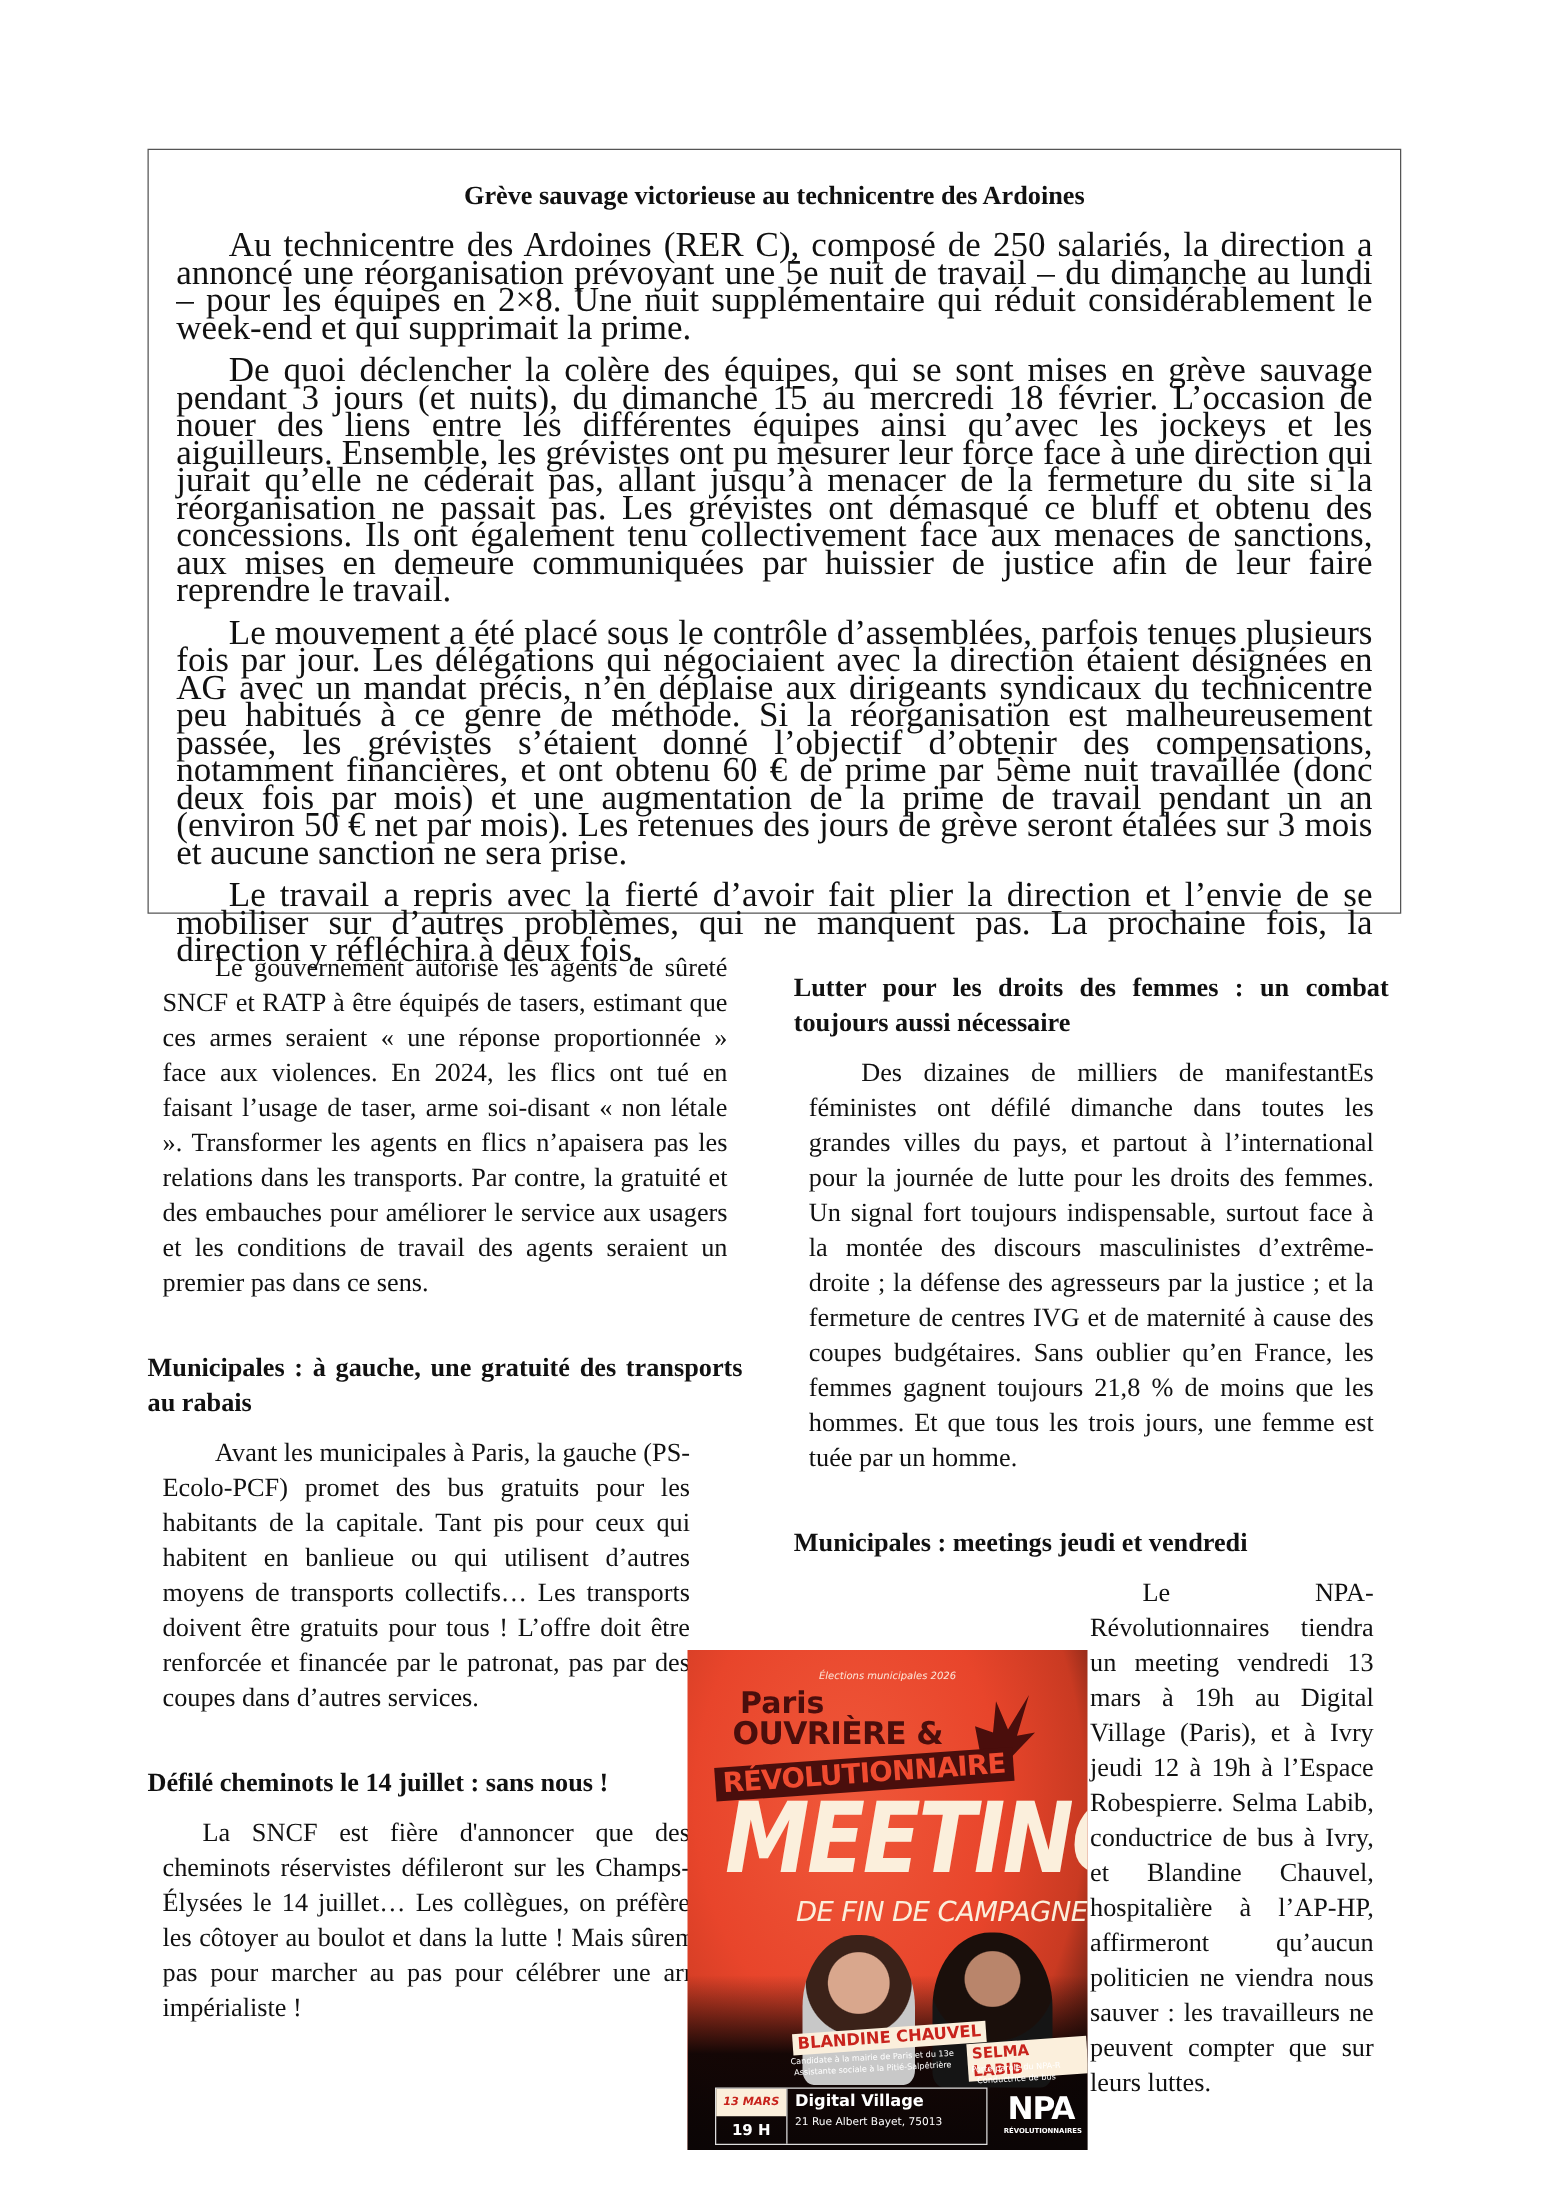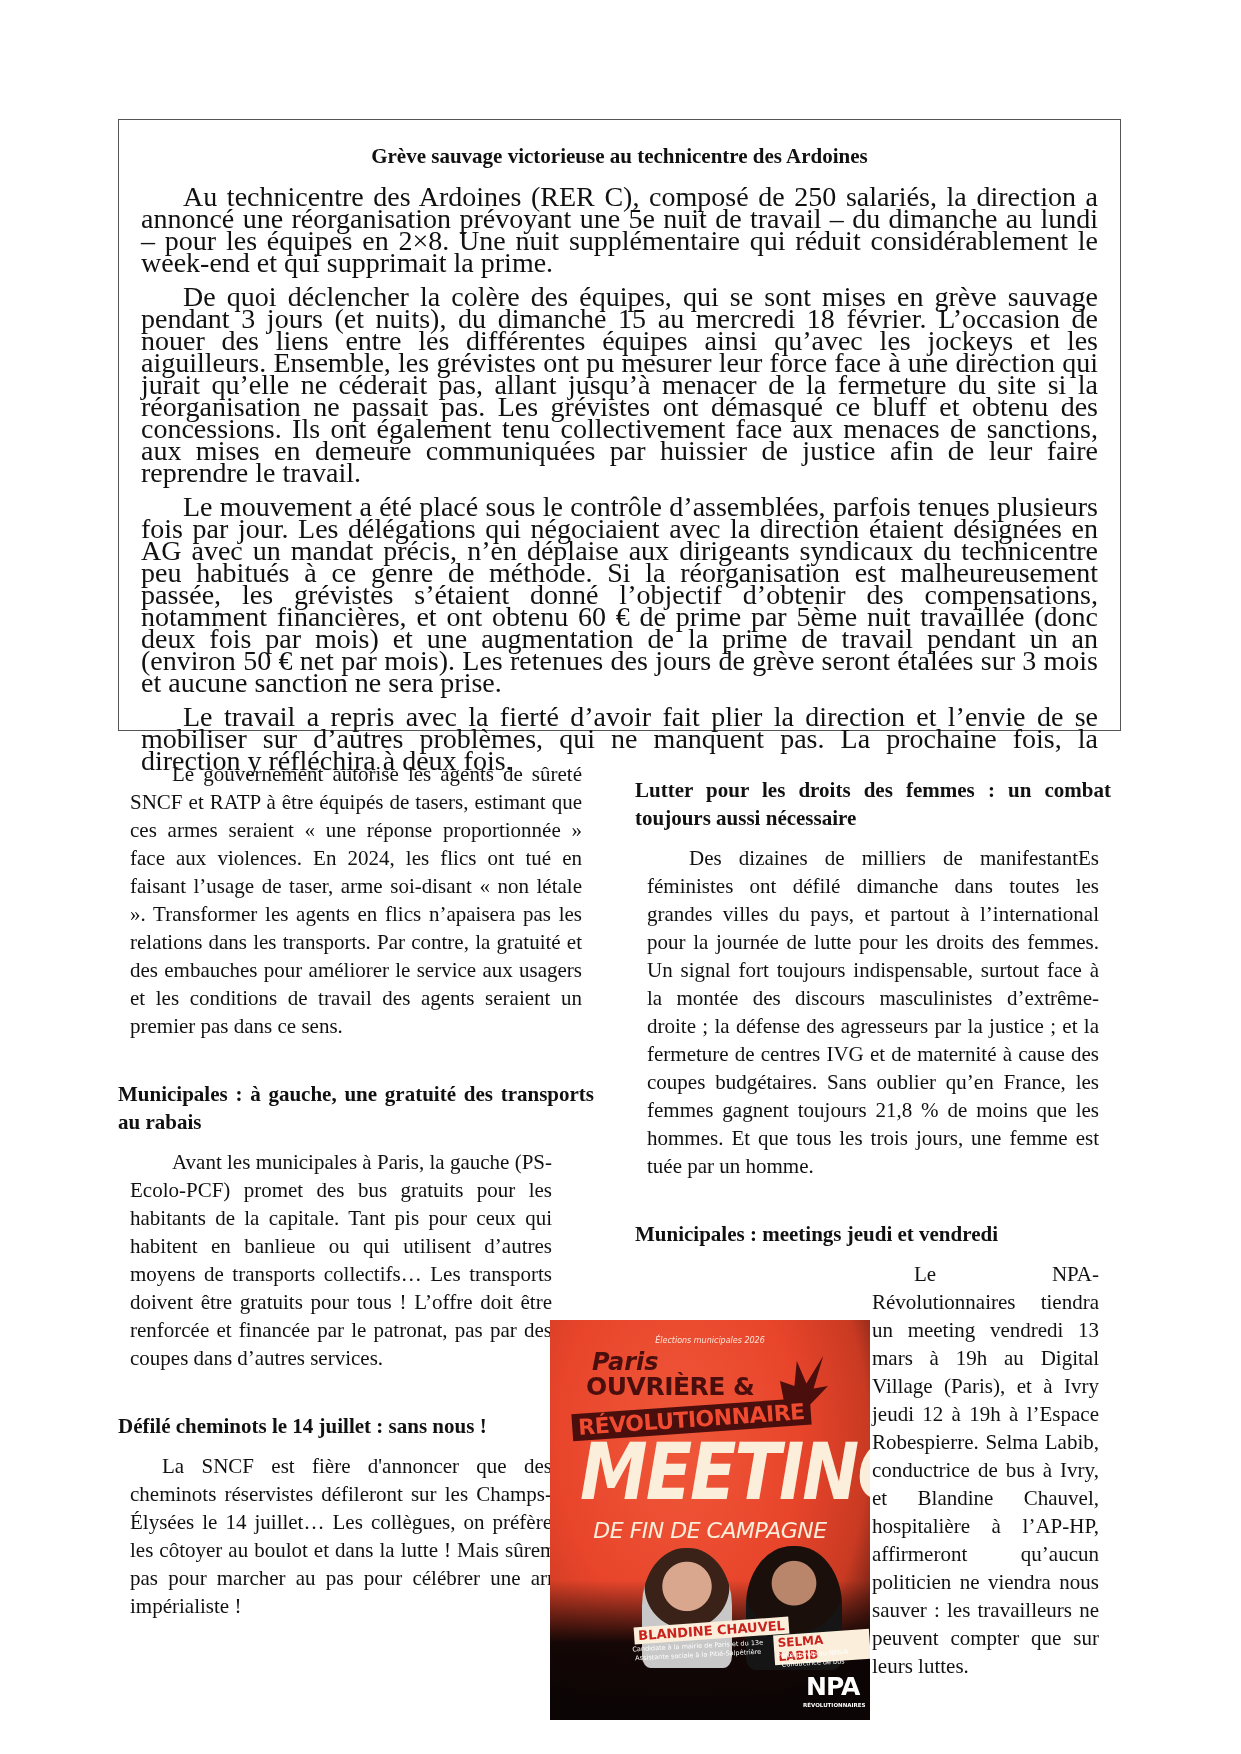--- a/index.html
+++ b/index.html
@@ -14,28 +14,28 @@
   .right { left: 635px; top: 776px; width: 476px; }
   .col h3 { margin: 0; font-size: 21px; font-weight: bold; line-height: 28px; text-align: justify; }
   .col p { margin: 12px; text-align: justify; text-indent: 42px; line-height: 28px; }
   .gap { height: 28px; }
   .poster { position: absolute; left: 550px; top: 1320px; width: 320px; height: 400px; overflow: hidden;
             background: radial-gradient(ellipse at 40% 30%, #f0583a 0%, #e8452b 45%, #c93a22 70%, #2a0f0a 92%, #120606 100%);
             font-family: "DejaVu Sans", sans-serif; }
   .poster .dark { position: absolute; left: 0; right: 0; bottom: 0; height: 140px;
             background: linear-gradient(to bottom, rgba(0,0,0,0), rgba(10,4,4,0.95) 45%, #0b0505); }
   .p-elec { position: absolute; top: 16px; left: 0; right: 0; text-align: center; color: #fde6d8; font-size: 8px; font-style: italic; }
-  .p-paris { position: absolute; top: 28px; left: 42px; color: #4a0e0c; font-weight: bold; font-style: italic; font-size: 24px; }
+  .p-paris { position: absolute; top: 28px; left: 42px; color: #4a0e0c; font-weight: bold; font-size: 24px; }
   .p-ouv { position: absolute; top: 52px; left: 36px; color: #4a0e0c; font-weight: bold; font-size: 25px; letter-spacing: -0.5px; }
   .p-rev { position: absolute; top: 86px; left: 22px; background: #4a0e0c; color: #f04b30; font-weight: bold; font-size: 22px;
            padding: 1px 6px; transform: rotate(-4deg); letter-spacing: -0.5px; }
   .p-burst { position: absolute; top: 36px; left: 230px; width: 48px; height: 50px; background: #4a0e0c;
              clip-path: polygon(10% 100%, 0% 50%, 30% 60%, 35% 10%, 55% 55%, 90% 0%, 70% 65%, 100% 60%, 60% 100%); }
   .p-meeting { position: absolute; top: 112px; left: 30px; color: #fbefdc; font-weight: bold; font-style: italic; font-size: 68px; letter-spacing: -2px; transform: scaleY(1.15); }
-  .p-fin { position: absolute; top: 198px; left: 0; right: 0; text-align: center; color: #fbefdc; font-size: 22px; font-style: italic; letter-spacing: -0.5px; }
+  .p-fin { position: absolute; top: 198px; left: 0; right: 0; text-align: right; color: #fbefdc; font-size: 22px; font-style: italic; letter-spacing: -0.5px; }
   .person { position: absolute; border-radius: 48% 48% 10% 10%; }
   .p1 { left: 92px; top: 228px; width: 90px; height: 120px; background: radial-gradient(circle at 50% 32%, #d9a78d 0 26%, #3b2219 27% 45%, #c8c8c8 46%); }
   .p2 { left: 196px; top: 226px; width: 96px; height: 124px; background: radial-gradient(circle at 50% 30%, #b9856b 0 22%, #1a0f0b 23% 50%, #151515 51%); }
   .p-name1 { position: absolute; top: 302px; left: 84px; background: #fbefdc; color: #c8231c; font-weight: bold; font-size: 13px; padding: 1px 4px; transform: rotate(-4deg); }
   .p-sub1 { position: absolute; top: 322px; left: 78px; color: #fff; font-size: 6.5px; line-height: 9px; text-align: center; transform: rotate(-3deg); width: 140px; }
   .p-name2 { position: absolute; top: 312px; left: 224px; background: #fbefdc; color: #c8231c; font-weight: bold; font-size: 12px; padding: 1px 4px; transform: rotate(-4deg); }
   .p-sub2 { position: absolute; top: 330px; left: 222px; color: #fff; font-size: 6.5px; line-height: 9px; text-align: center; width: 82px; transform: rotate(-3deg); }
   .p-info { position: absolute; top: 350px; left: 22px; width: 216px; height: 44px; border: 1px solid #ddd; display: flex; }
   .p-date { width: 56px; display: flex; flex-direction: column; border-right: 1px solid #ddd; }
   .p-date .d { background: #fbefdc; color: #c8231c; font-weight: bold; font-style: italic; font-size: 9px; text-align: center; height: 22px; line-height: 22px; }
@@ -94,15 +94,25 @@
   <div class="p-name1">BLANDINE CHAUVEL</div>
   <div class="p-sub1">
     <div>Candidate à la mairie de Paris et du 13e</div>
     <div>Assistante sociale à la Pitié-Salpêtrière</div>
   </div>
   <div class="p-name2">SELMA LABIB</div>
   <div class="p-sub2">
     <div>Porte-parole du NPA-R</div>
     <div>Conductrice de bus</div>
   </div>
+  <div class="p-info">
+    <div class="p-date">
+      <div class="d">13 MARS</div>
+      <div class="h">19 H</div>
+    </div>
+    <div class="p-venue">
+      <div class="v">Digital Village</div>
+      <div class="a">21 Rue Albert Bayet, 75013</div>
+    </div>
+  </div>
   <div class="p-npa">NPA</div>
   <div class="p-npa-sub">RÉVOLUTIONNAIRES</div>
 </div>
 
 </body></html>

